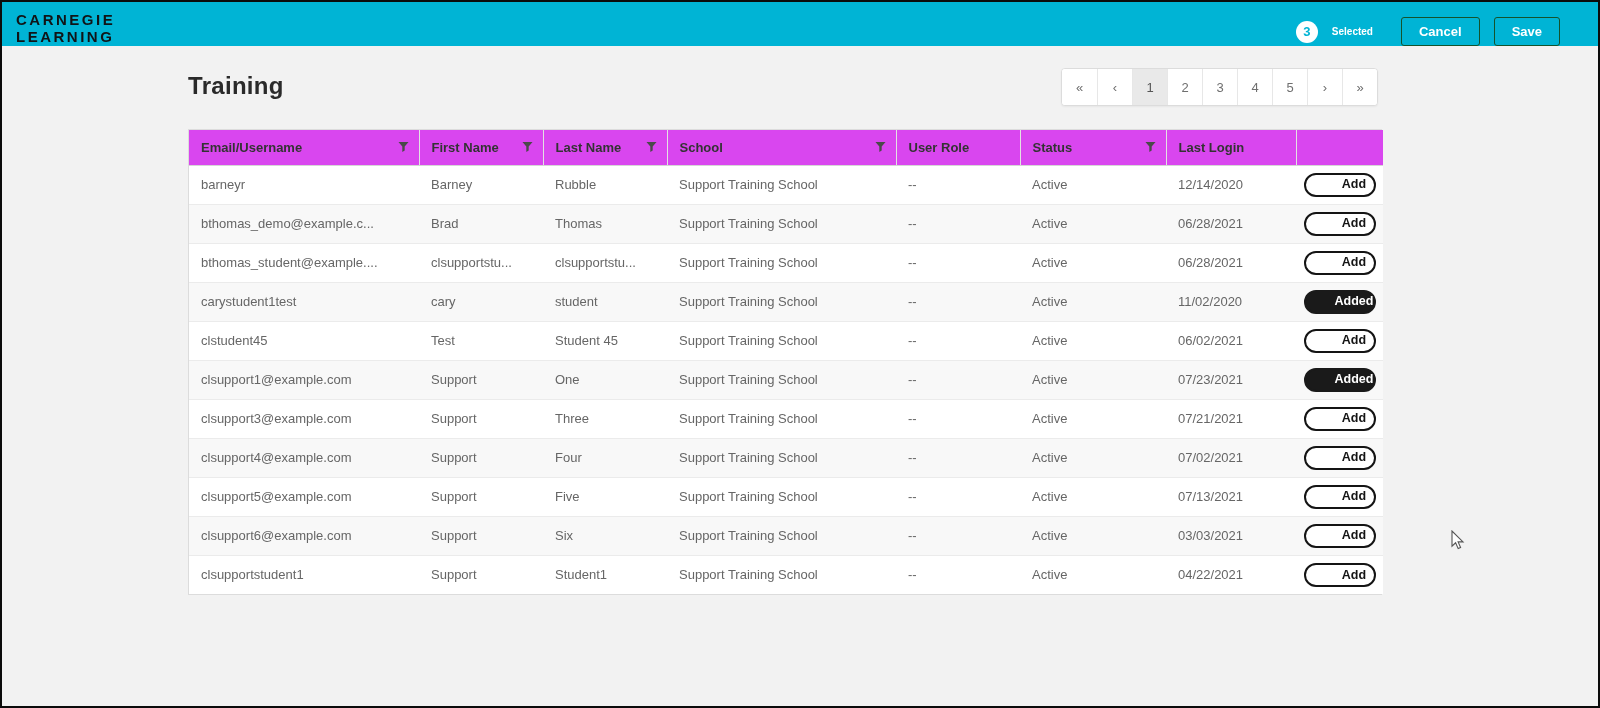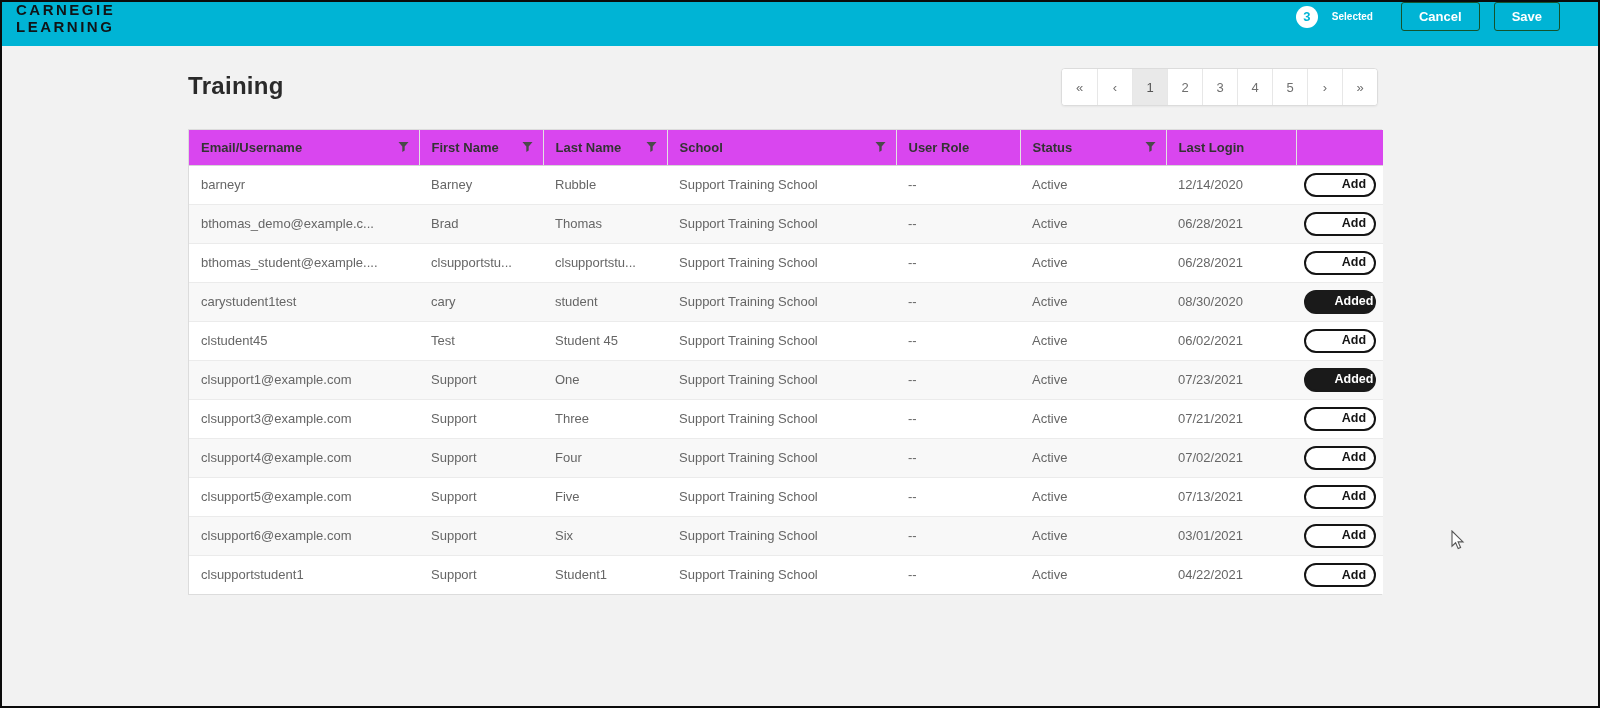--- a/index.html
+++ b/index.html
@@ -4,21 +4,21 @@
 <style>
   * { margin:0; padding:0; box-sizing:border-box; }
   html,body { width:1600px; height:708px; overflow:hidden; }
   body { font-family:"Liberation Sans","DejaVu Sans",sans-serif; background:#f2f2f2; }
 
   .frame { position:relative; width:1600px; height:708px; background:#f2f2f2;
            border:2px solid #0b0b0b; overflow:hidden; }
 
   
   .topbar { position:absolute; left:0; top:0; width:100%; height:44px;
-            background:#00b4d5; display:flex; align-items:flex-start;
+            background:#00b4d5; display:flex; align-items:flex-end;
             justify-content:space-between; padding:0 38px 0 14px; }
   .logo { color:#101417; font-weight:700; font-size:15px; line-height:1.12;
           letter-spacing:2.5px; white-space:nowrap; }
   .topbar-right { display:flex; align-items:center; gap:14px; }
   .sel-badge { width:22px; height:22px; border-radius:50%; background:#ffffff;
                color:#00b4d5; font-weight:700; font-size:13px; display:flex;
                align-items:center; justify-content:center; }
   .sel-label { color:#ffffff; font-weight:700; font-size:10px; margin-right:14px; }
   .bar-btn { background:transparent; border:1px solid #14532d; border-radius:3px;
              color:#ffffff; font-weight:700; font-size:13px; padding:6px 17px;
@@ -162,21 +162,21 @@
             <td>06/28/2021</td>
             <td class="action-cell"><button class="pill add">Add</button></td>
           </tr>
           <tr>
             <td>carystudent1test</td>
             <td>cary</td>
             <td>student</td>
             <td>Support Training School</td>
             <td>--</td>
             <td>Active</td>
-            <td>08/30/2020</td>
+            <td>11/02/2020</td>
             <td class="action-cell"><button class="pill added">Added</button></td>
           </tr>
           <tr>
             <td>clstudent45</td>
             <td>Test</td>
             <td>Student 45</td>
             <td>Support Training School</td>
             <td>--</td>
             <td>Active</td>
             <td>06/02/2021</td>
@@ -222,21 +222,21 @@
             <td>07/13/2021</td>
             <td class="action-cell"><button class="pill add">Add</button></td>
           </tr>
           <tr>
             <td>clsupport6@example.com</td>
             <td>Support</td>
             <td>Six</td>
             <td>Support Training School</td>
             <td>--</td>
             <td>Active</td>
-            <td>03/01/2021</td>
+            <td>03/03/2021</td>
             <td class="action-cell"><button class="pill add">Add</button></td>
           </tr>
           <tr>
             <td>clsupportstudent1</td>
             <td>Support</td>
             <td>Student1</td>
             <td>Support Training School</td>
             <td>--</td>
             <td>Active</td>
             <td>04/22/2021</td>

